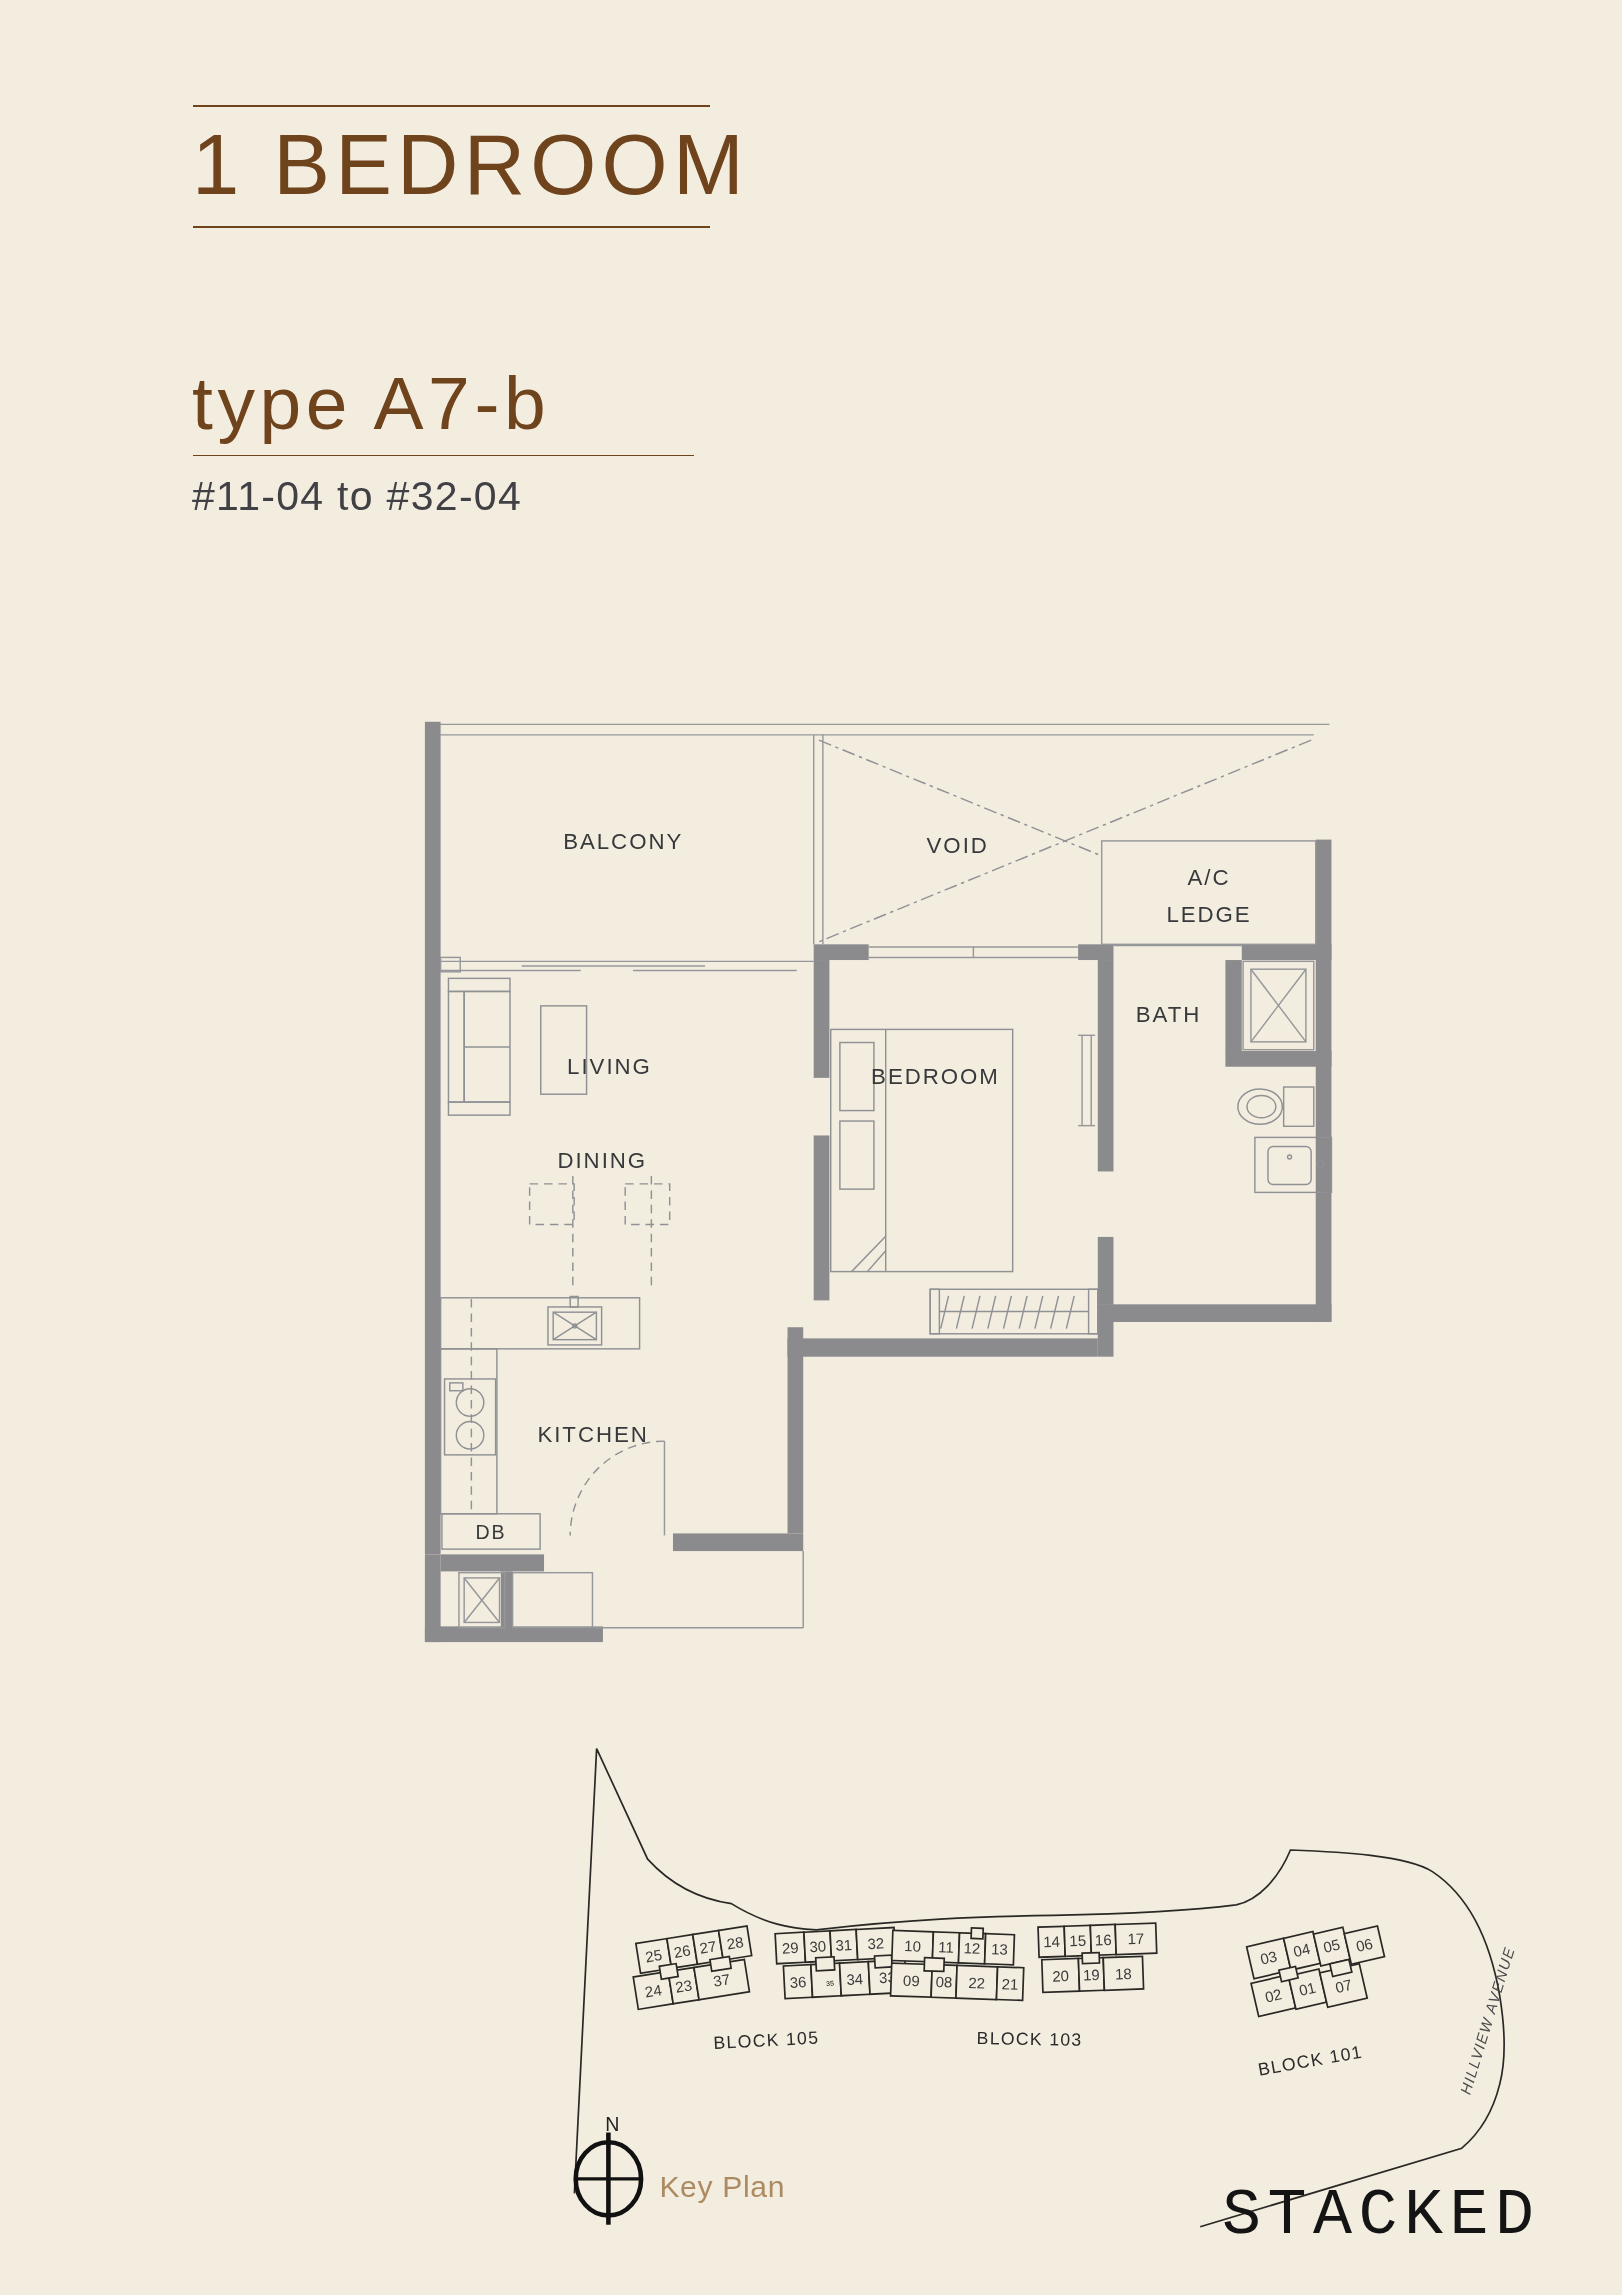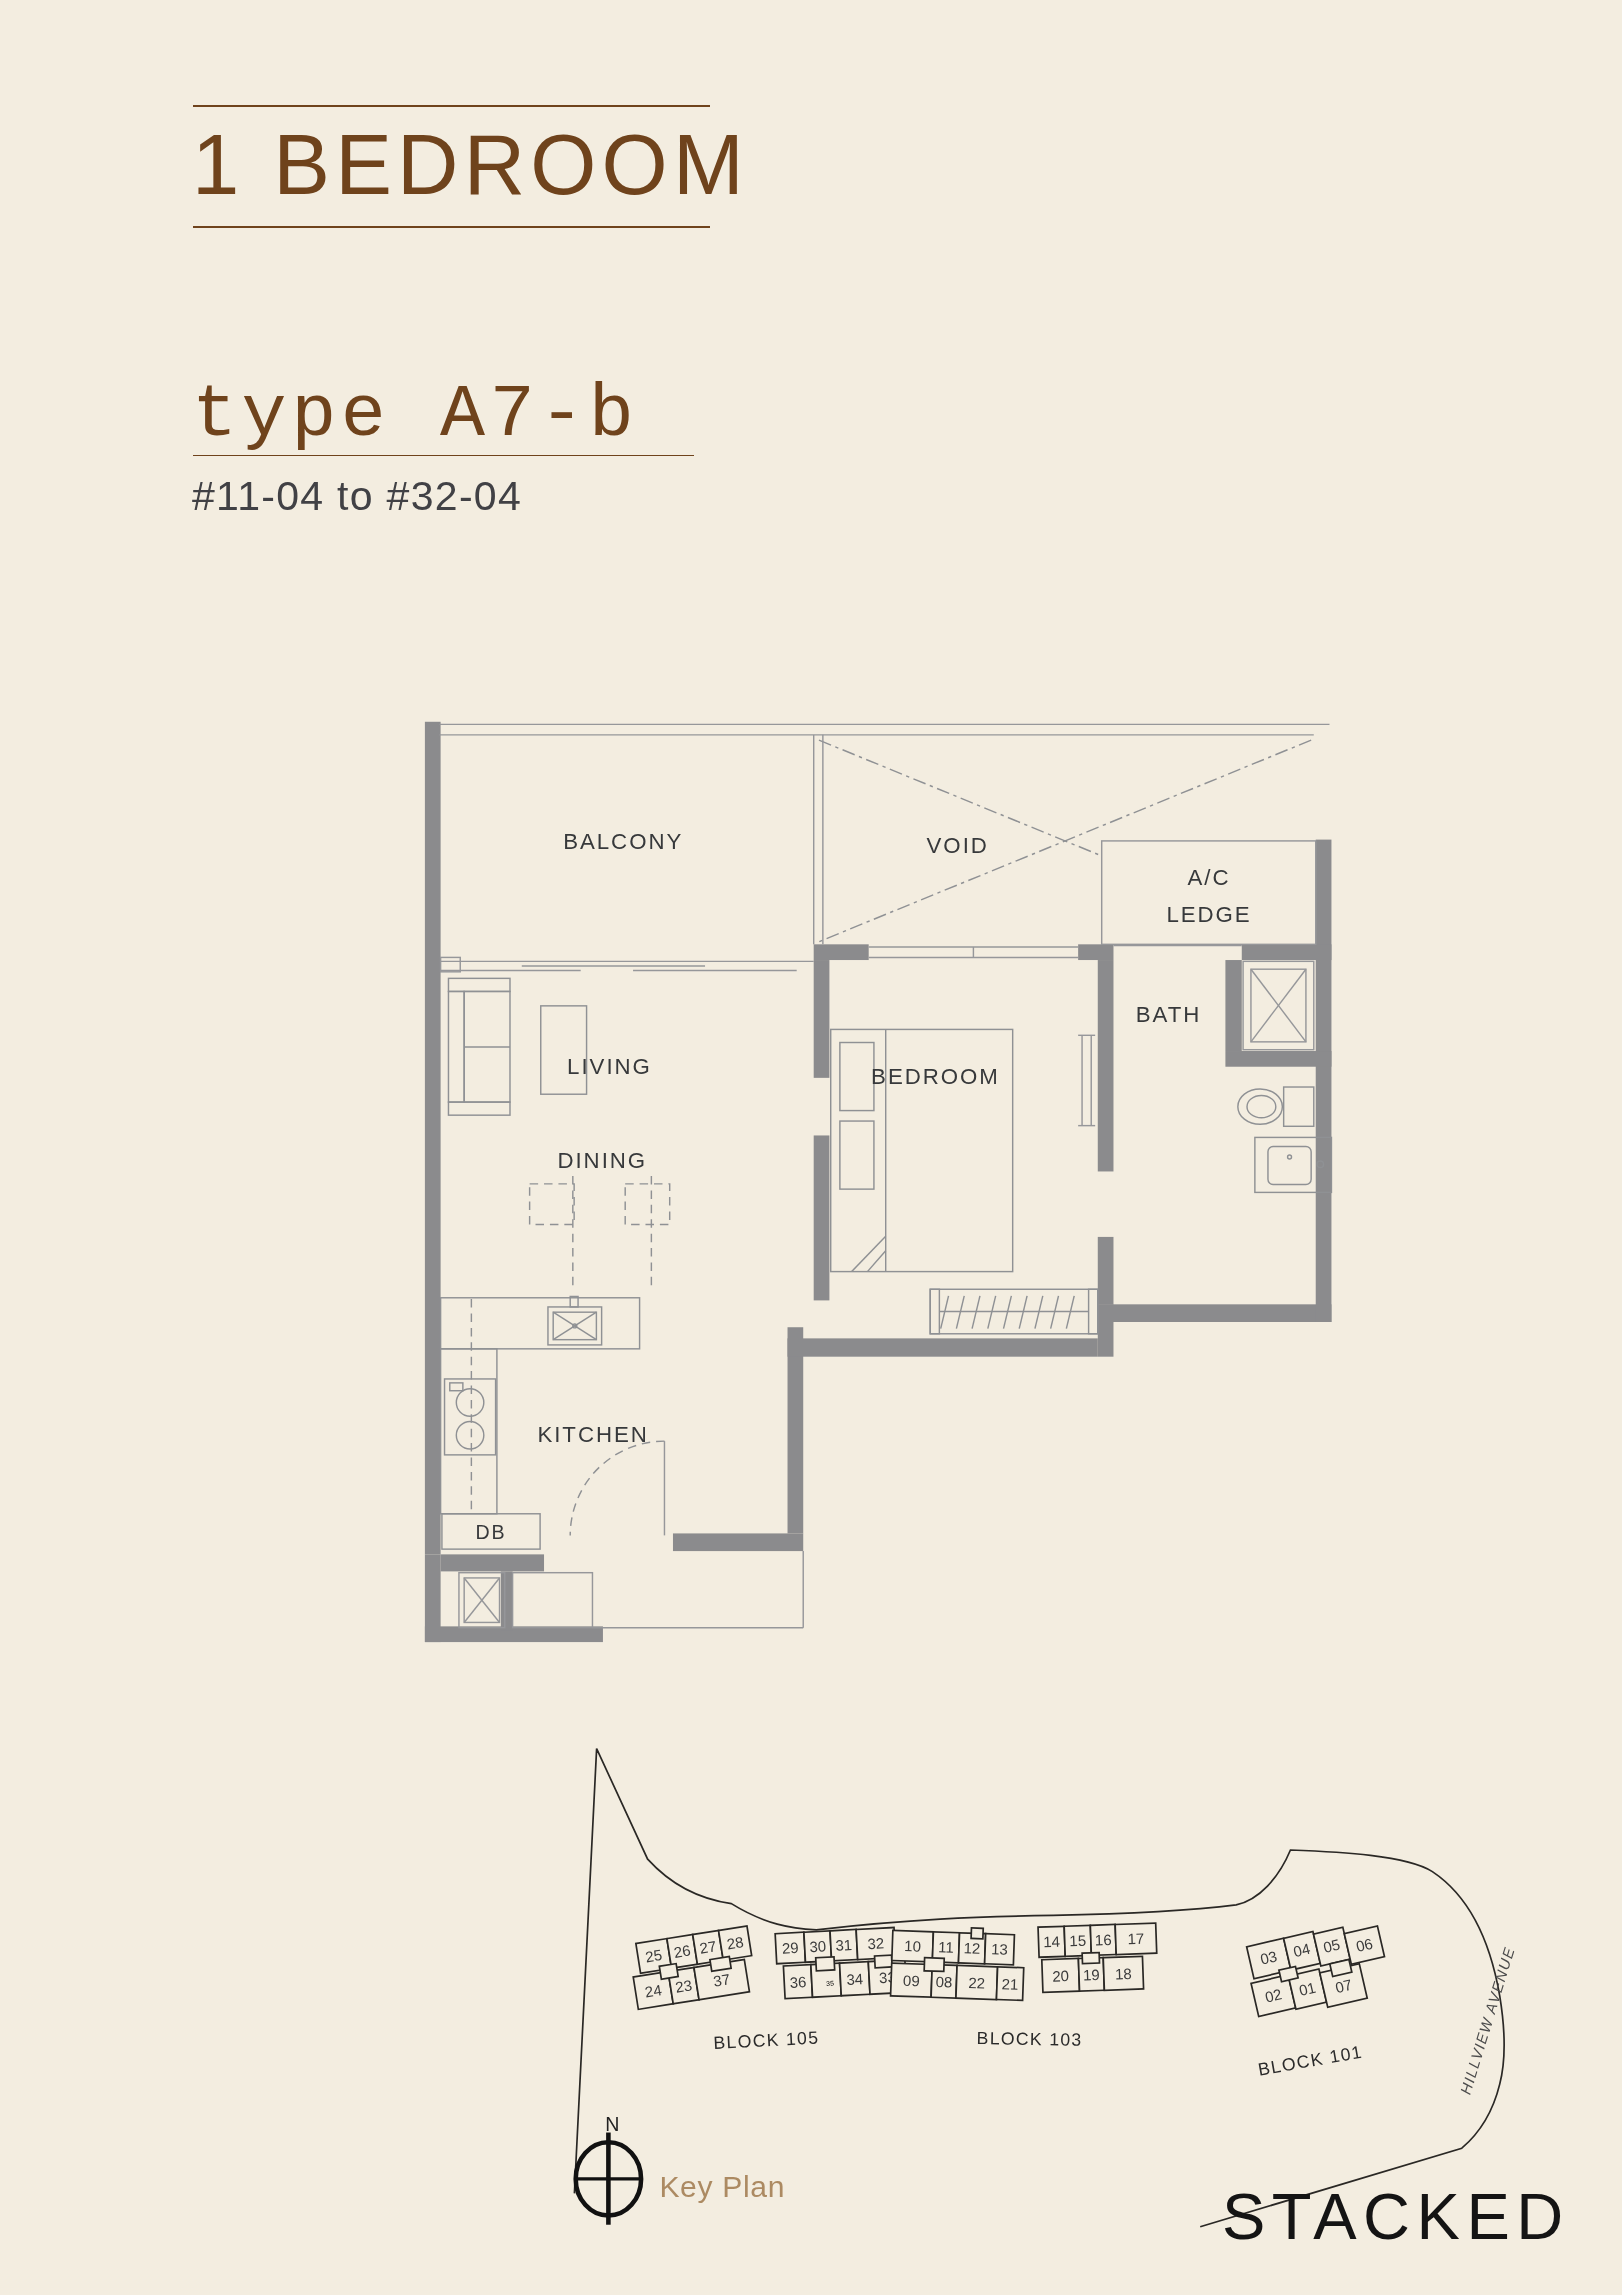--- a/index.html
+++ b/index.html
@@ -1,22 +1,22 @@
 <!DOCTYPE html>
 <html style="font-size:10.5px"><head>
 <meta charset="utf-8">
 <style>
   html,body{margin:0;padding:0;}
   body{width:1623px;height:2295px;position:relative;background:#f3ede0;font-family:"Liberation Sans",sans-serif;overflow:hidden;}
   .abs{position:absolute;}
   .rule{position:absolute;height:0;border-top:2px solid #6f431c;}
   #title{left:192px;top:122px;font-family:Liberation Sans, sans-serif;font-size:85px;color:#6f431c;letter-spacing:5.2px;line-height:1;}
-  #unitType{left:192px;top:378px;font-family:Liberation Mono, monospace;font-size:75px;color:#6f431c;letter-spacing:4.6px;line-height:1;}
+  #unitType{left:192px;top:366px;font-family:Liberation Sans, sans-serif;font-size:75px;color:#6f431c;letter-spacing:4.6px;line-height:1;}
   #unitRange{left:192px;top:476px;font-size:41px;color:#414145;letter-spacing:1.3px;line-height:1;}
-  #logo{left:1222px;top:2184px;font-family:Liberation Sans, sans-serif;font-size:65px;color:#141414;letter-spacing:6.5px;line-height:1;z-index:5;}
+  #logo{left:1222px;top:2184px;font-family:Liberation Mono, monospace;font-size:65px;color:#141414;letter-spacing:6.5px;line-height:1;z-index:5;}
   svg{position:absolute;}
   svg text{font-family:"Liberation Sans",sans-serif;}
   .roomlbl{font-size:34px;letter-spacing:3px;fill:#37393b;text-anchor:middle;}
   .unitnum{font-size:23px;fill:#3b3b3b;text-anchor:middle;}
   .blklbl{font-size:27px;fill:#2a2a2a;letter-spacing:2px;text-anchor:middle;}
   .thin{stroke:#96979a;stroke-width:2.2;fill:none;}
   .furn{stroke:#8f9194;stroke-width:2.2;fill:none;}
   .dash{stroke:#8f9194;stroke-width:2.2;fill:none;stroke-dasharray:13 9;}
   .wall{fill:#8b8b8d;}
   .kp{stroke:#2a2825;stroke-width:2.6;fill:#f3ede0;}

